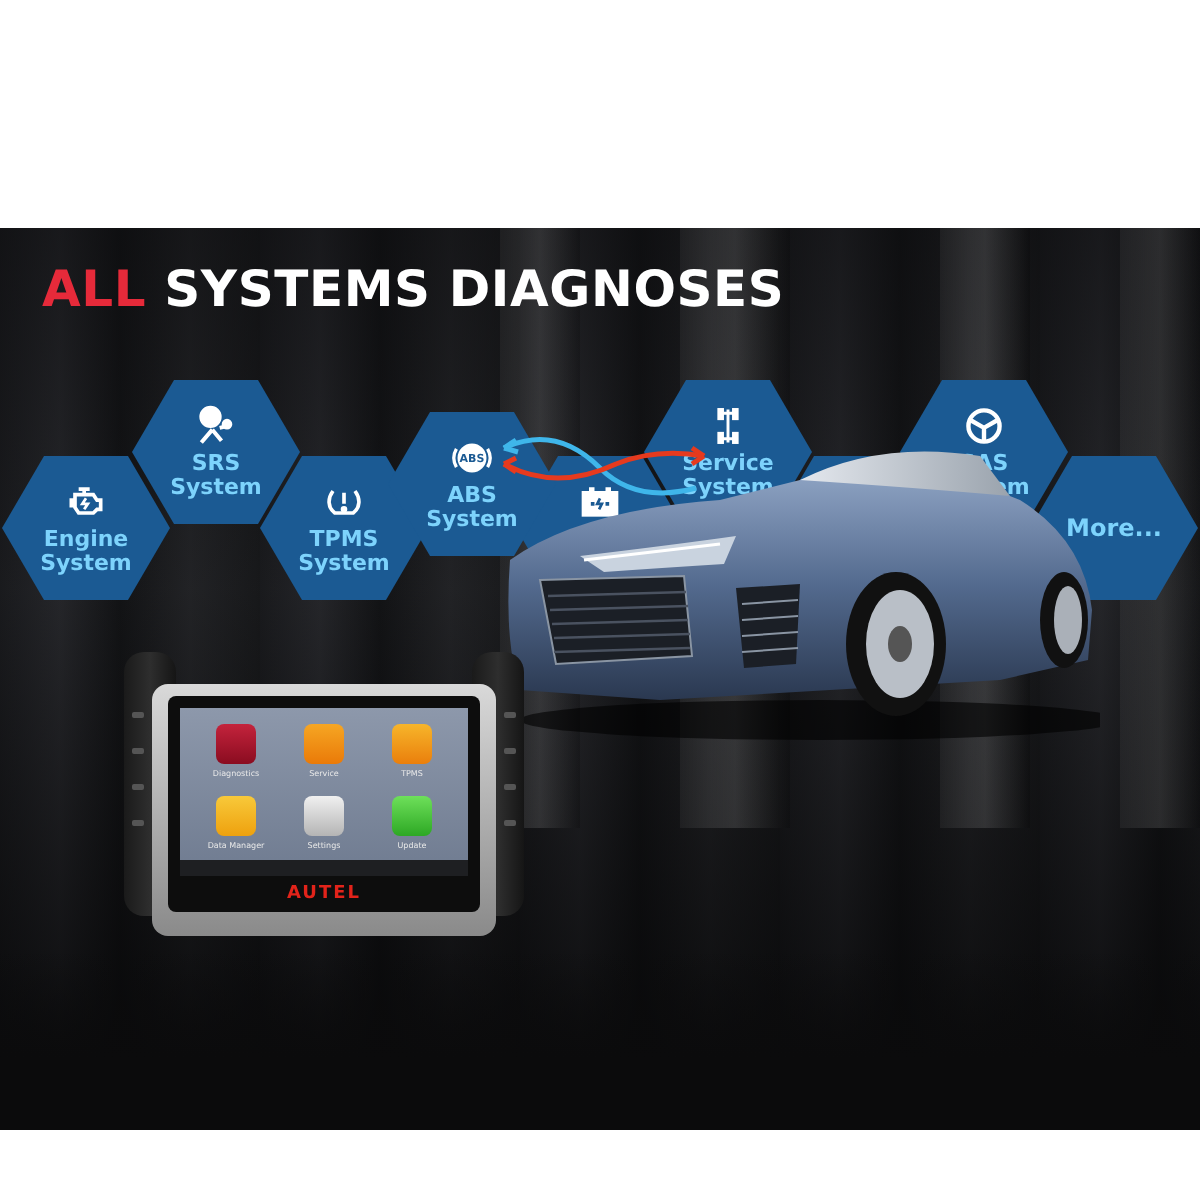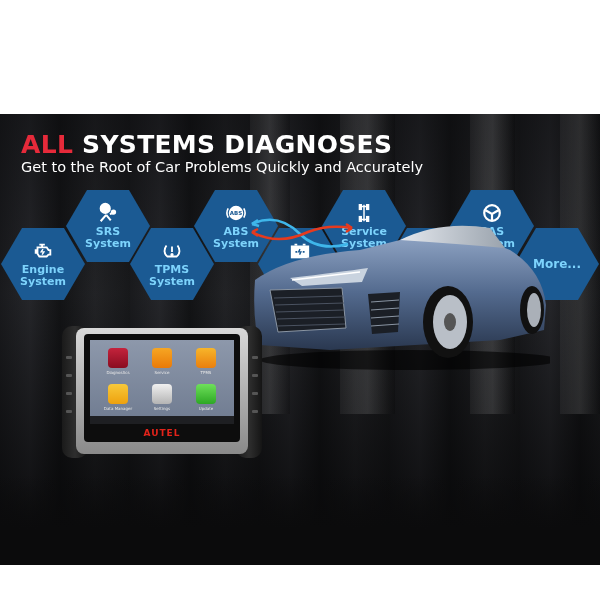--- a/index.html
+++ b/index.html
@@ -22,21 +22,21 @@
   .hex .lbl { font-weight:bold; font-size:11px; line-height:12px; text-align:center; }
   .hex .icon { width:22px; height:22px; margin-bottom:2px; }
   .hex .icon svg { width:22px; height:22px; display:block; }
   .hex.more .lbl { font-size:12px; }
 
   
   .tablet { position:absolute; left:62px; top:212px; width:200px; height:132px; }
   .grip { position:absolute; top:0; width:26px; height:132px; background:linear-gradient(90deg,#1a1a1a,#2e2e2e,#151515); border-radius:10px; }
   .grip.left { left:0; } .grip.right { right:0; }
   .grip .dot { position:absolute; width:6px; height:3px; background:#555; border-radius:1px; }
-  .frame { position:absolute; left:14px; top:2px; width:172px; height:126px; border-radius:8px;
+  .frame { position:absolute; left:14px; top:16px; width:172px; height:126px; border-radius:8px;
     background:linear-gradient(180deg,#d9d9d9,#a9a9a9 60%,#8a8a8a); }
   .bezel { position:absolute; left:8px; top:6px; width:156px; height:108px; background:#0d0d0d; border-radius:4px; }
   .screen { position:absolute; left:6px; top:6px; width:144px; height:84px; background:linear-gradient(180deg,#8d98ab,#6f7b90); }
   .app { position:absolute; width:20px; height:20px; border-radius:4px; }
   .app-lbl { position:absolute; width:40px; font-size:4px; color:#e8e8e8; text-align:center; }
   .navbar { position:absolute; left:0; bottom:0; width:144px; height:8px; background:#1e1f22; }
   .brand { position:absolute; left:0; top:94px; width:156px; text-align:center; color:#e2231a; font-weight:bold; font-size:9px; letter-spacing:1px; }
 
   
   .car { position:absolute; left:250px; top:210px; width:300px; height:160px; }
@@ -45,21 +45,20 @@
 <body>
 
 <div class="banner">
   <div class="pillar" style="left:250px;width:40px;"></div>
   <div class="pillar" style="left:340px;width:55px;"></div>
   <div class="pillar" style="left:470px;width:45px;"></div>
   <div class="pillar" style="left:560px;width:40px;"></div>
   <div class="floor"></div>
 
   <div class="title"><span class="accent">ALL</span><span> SYSTEMS DIAGNOSES</span></div>
-  <div class="subtitle">Get to the Root of Car Problems Quickly and Accurately</div>
 
   <div class="hex" style="left:1px;top:114px;">
     <span class="icon">
         <svg viewBox="0 0 24 24" fill="none" stroke="#fff" stroke-width="2">
           <path d="M8 5h6M11 5v3M4 10v5M4 12h2M6 8h10l2 3h2v5h-2l-2 2H8l-2-3V8z"></path>
           <path d="M12 10l-2 3h3l-2 3" stroke-width="1.5"></path>
         </svg>
       </span>
     <span class="lbl">Engine</span>
     <span class="lbl">System</span>
@@ -107,21 +106,21 @@
     <span class="icon">
         <svg viewBox="0 0 24 24" fill="none" stroke="#fff" stroke-width="2.2">
           <circle cx="9" cy="7" r="5" fill="#fff"></circle>
           <circle cx="18" cy="11" r="1.8" fill="#fff"></circle>
           <path d="M4 21l6-7M10 14l5 6M14 13l4-1"></path>
         </svg>
       </span>
     <span class="lbl">SRS</span>
     <span class="lbl">System</span>
   </div>
-  <div class="hex" style="left:194px;top:76px;">
+  <div class="hex" style="left:194px;top:92px;">
     <span class="icon">
         <svg viewBox="0 0 24 24" fill="none" stroke="#fff" stroke-width="1.8">
           <circle cx="12" cy="12" r="7" fill="#fff"></circle>
           <text x="12" y="14.3" text-anchor="middle" font-size="6" font-weight="bold" fill="#1b5a93" stroke="none" font-family="DejaVu Sans, sans-serif">ABS</text>
           <path d="M3.5 7a10 10 0 0 0 0 10M20.5 7a10 10 0 0 1 0 10"></path>
         </svg>
       </span>
     <span class="lbl">ABS</span>
     <span class="lbl">System</span>
   </div>

